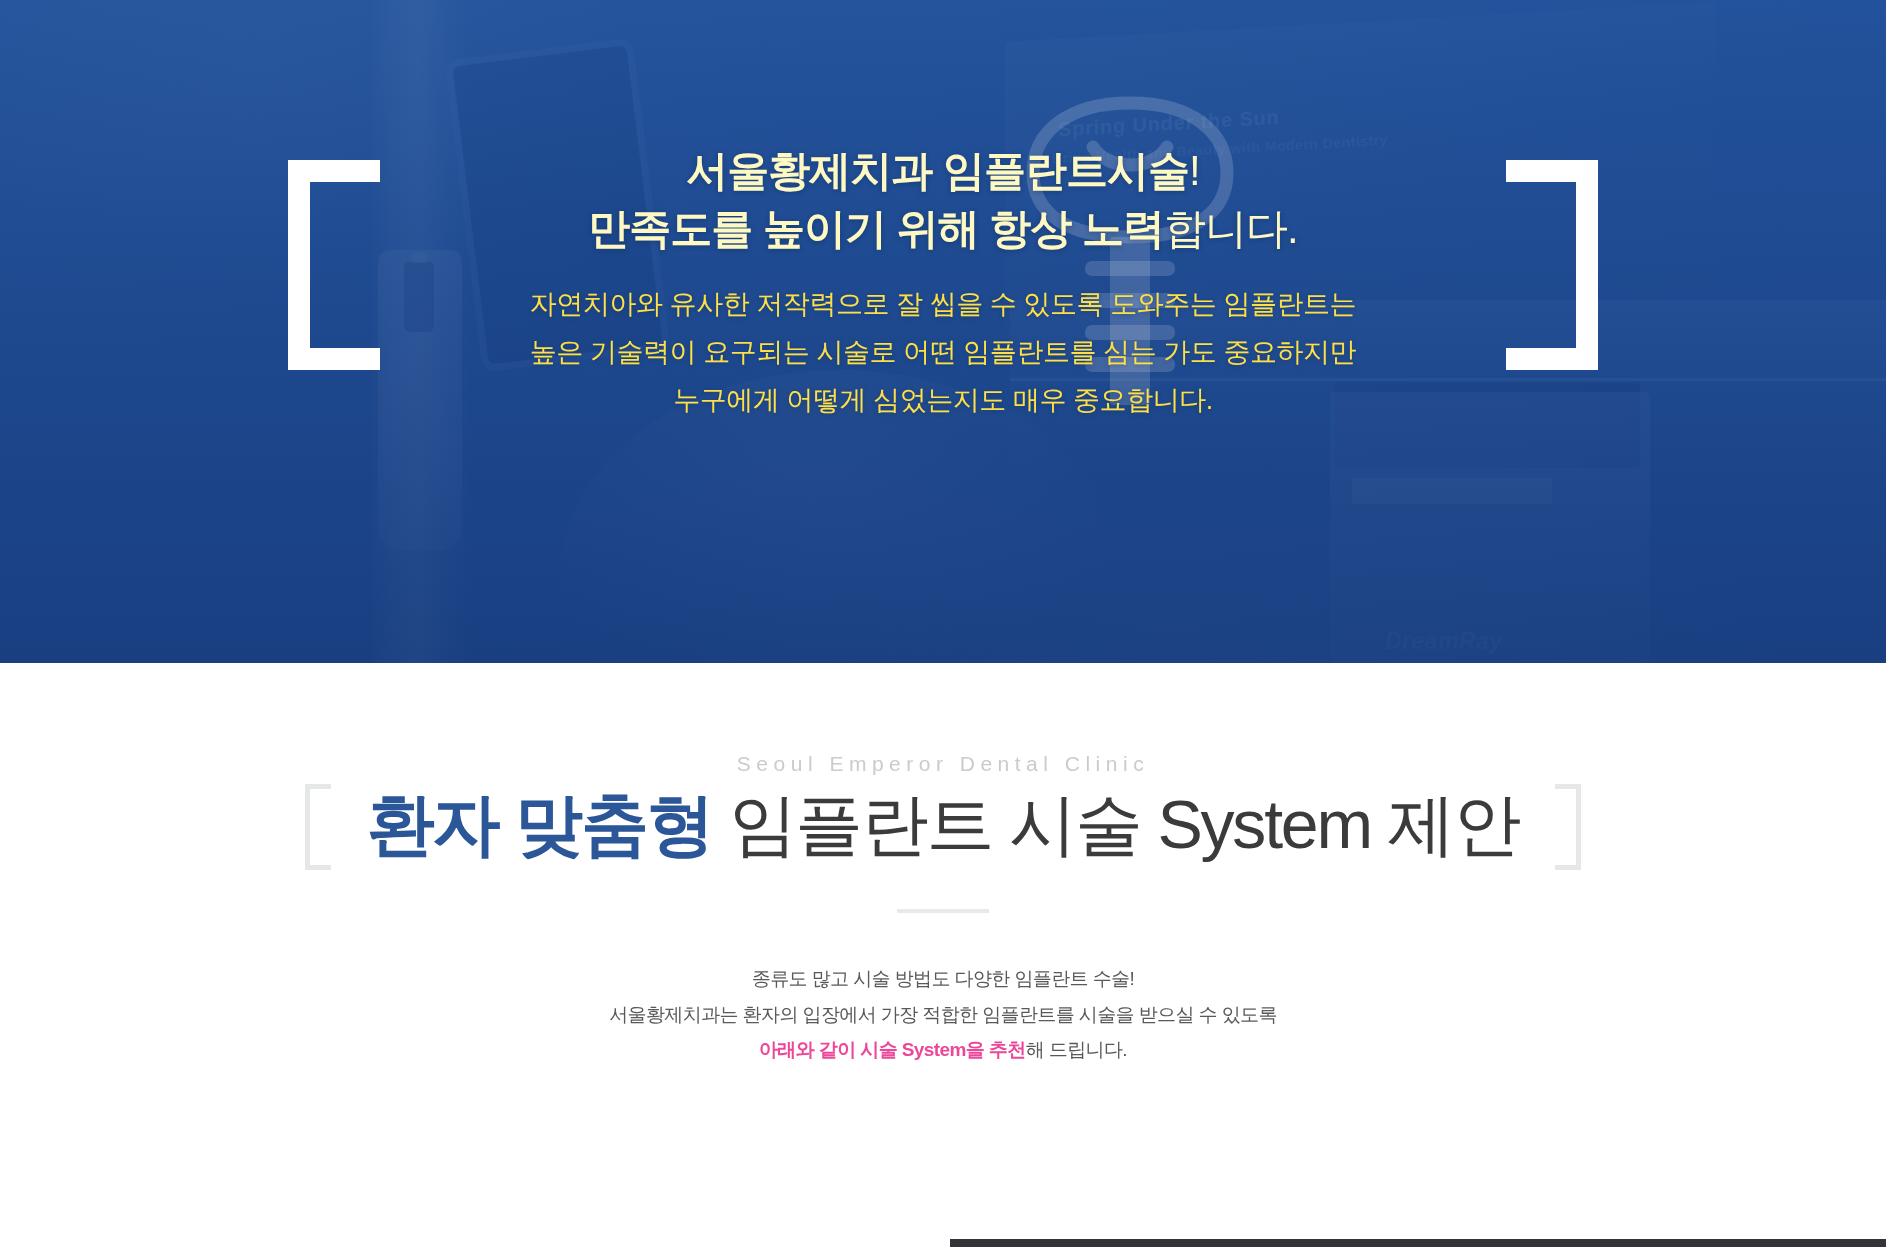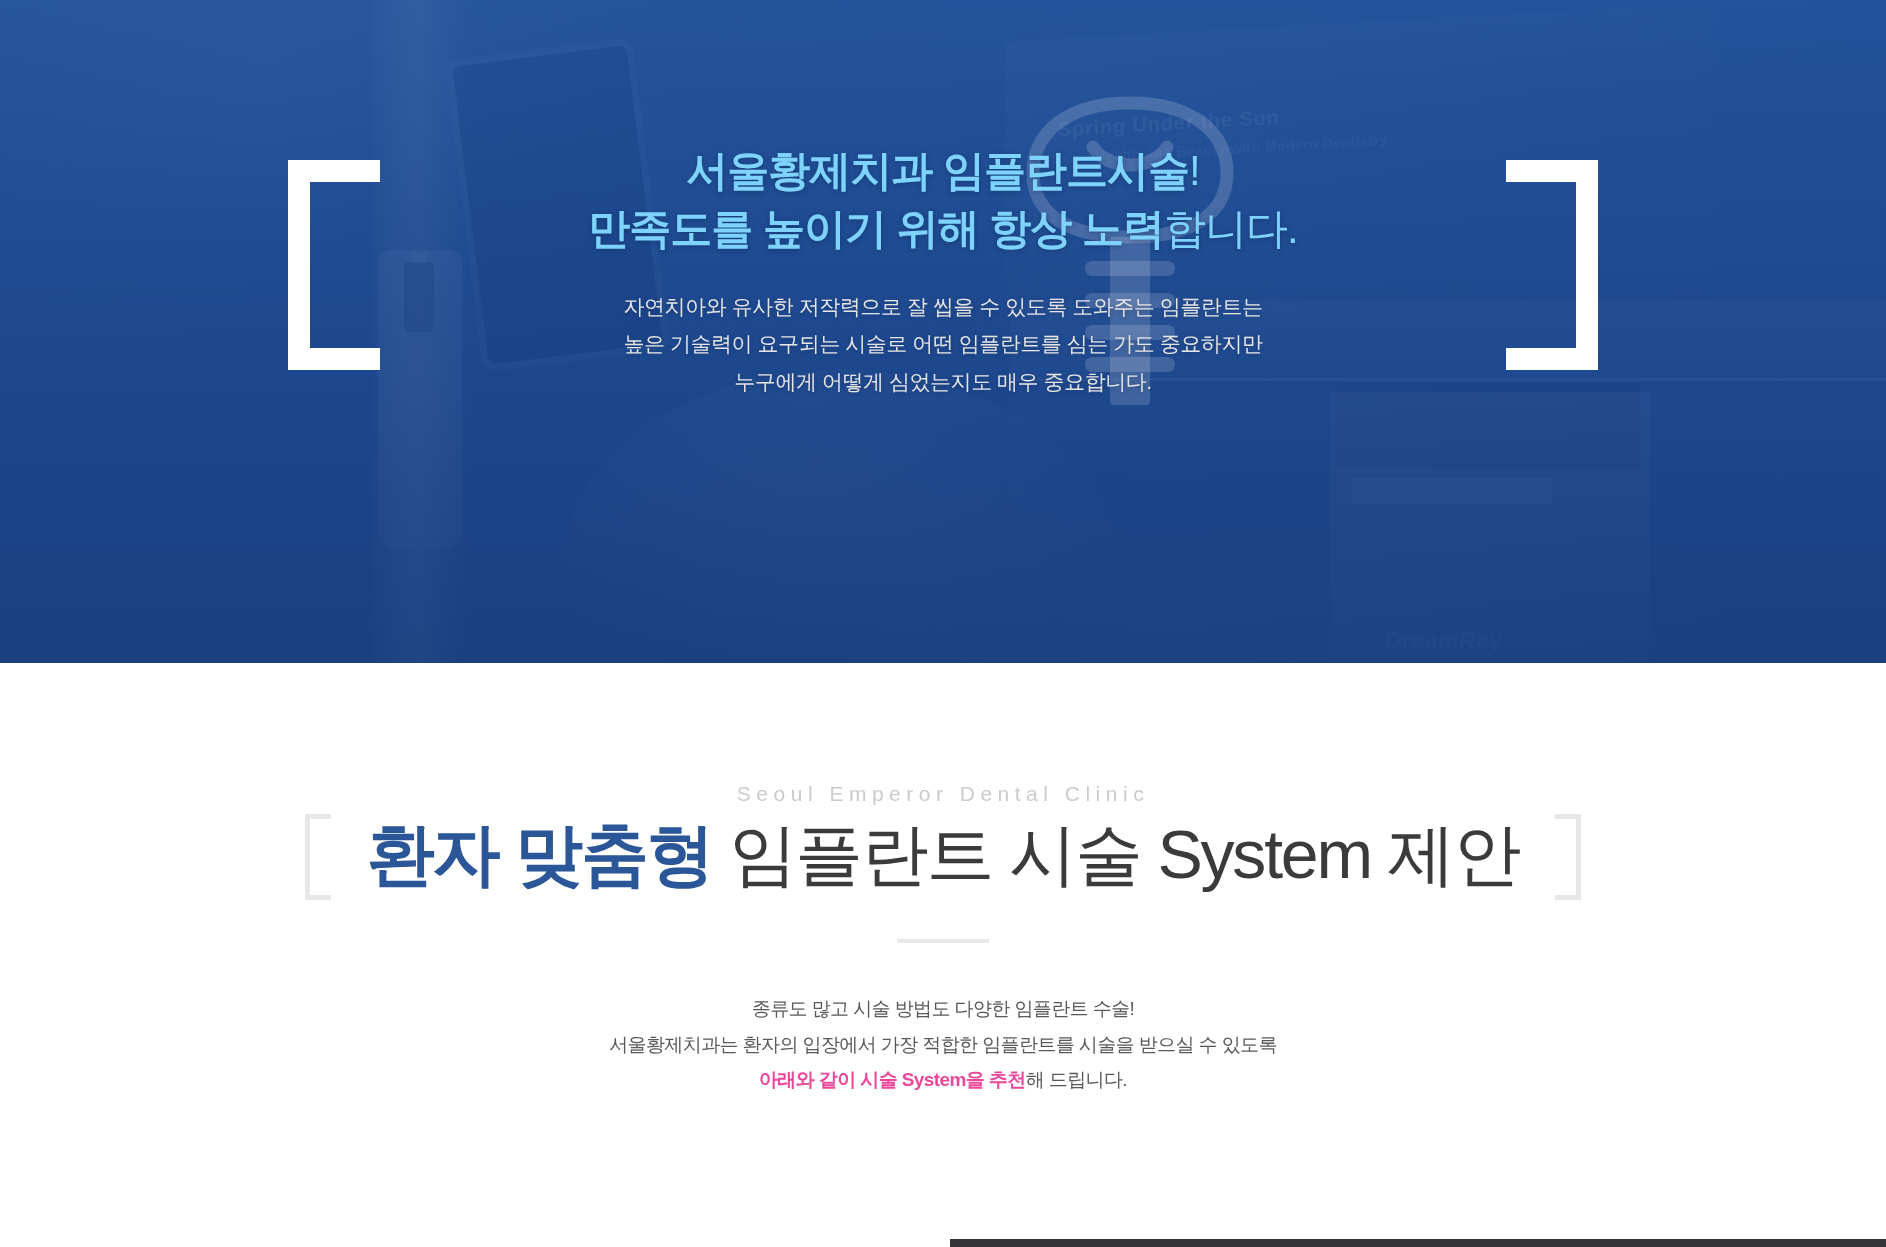--- a/index.html
+++ b/index.html
@@ -141,49 +141,49 @@
   .br-right { right:288px; top:160px; border-right:22px solid #ffffff; }
 
   .hero-inner {
     position:relative;
     z-index:5;
     width:100%;
     text-align:center;
     padding-top:142px;
   }
   .hero-title {
-    color:#7dd3fc;
+    color:#fef9c3;
     font-size:42px;
     line-height:1.38;
     letter-spacing:-1px;
     text-shadow:0 1px 5px rgba(10,30,70,.35);
   }
   .hero-title .b { font-weight:700; }
   .hero-title .n { font-weight:400; }
 
   .hero-body {
-    margin-top:30px;
-    color:#e5e5e5;
-    font-size:21px;
+    margin-top:22px;
+    color:#fde047;
+    font-size:27px;
     line-height:1.78;
     font-weight:400;
     letter-spacing:-.45px;
     text-shadow:0 1px 4px rgba(10,30,70,.30);
   }
 
   
   .section {
     position:relative;
     width:1886px;
     height:584px;
     background:#ffffff;
     text-align:center;
   }
   .sec-eyebrow {
-    padding-top:119px;
+    padding-top:89px;
     font-size:21px;
     color:#c9cbcd;
     letter-spacing:5.5px;
     font-weight:400;
   }
   .sec-title-wrap {
     position:relative;
     display:inline-block;
     margin-top:6px;
     padding:0 62px;

